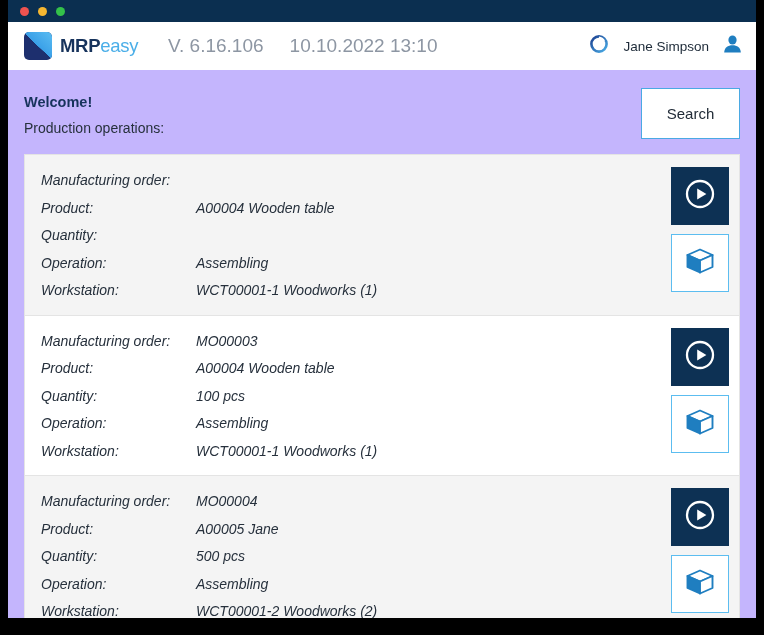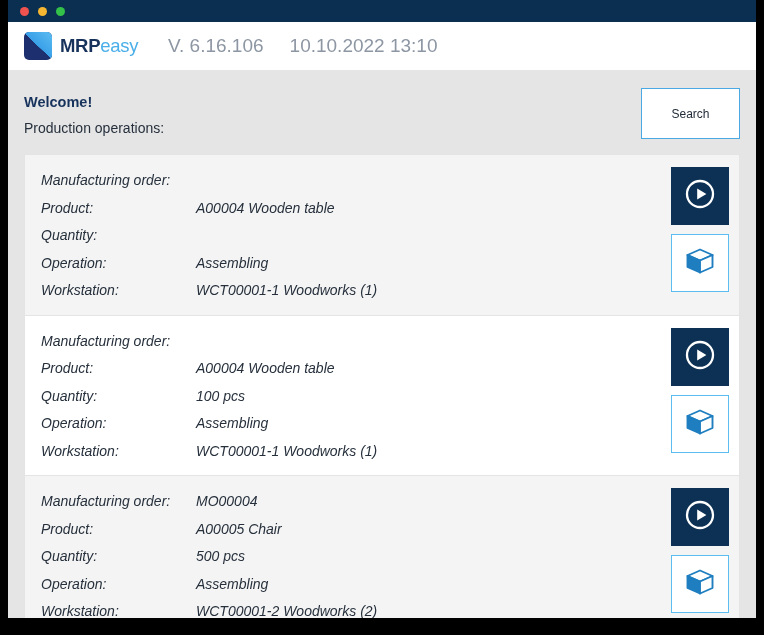--- a/index.html
+++ b/index.html
@@ -11,21 +11,21 @@
     font-family: "Liberation Sans", sans-serif;
     overflow: hidden;
   }
 
   #app-window {
     position: absolute;
     left: 8px;
     top: 0px;
     width: 748px;
     height: 618px;
-    background: #e5e5e5;
+    background: #c4b5fd;
     overflow: hidden;
   }
 
   
   .titlebar {
     height: 22px;
     background: #0b2f50;
     display: flex;
     align-items: center;
     padding-left: 12px;
@@ -101,21 +101,21 @@
   }
   .welcome-sub { font-size: 14px; color: #26303c; }
 
   .search-button {
     width: 99px;
     height: 51px;
     border: 1.5px solid #4aa9e3;
     background: #ffffff;
     color: #222c38;
     font-family: "Liberation Sans", sans-serif;
-    font-size: 12px;
+    font-size: 15px;
     cursor: pointer;
     flex: none;
   }
 
   
   .list {
     margin: 15px 16px 0 16px;
     border: 1px solid #e4e4e4;
   }
   .card {
@@ -174,20 +174,42 @@
       <span class="logo-text"><span class="mrp">MRP</span><span class="easy">easy</span></span>
     </div>
 
     <div class="meta">
       <span>V. 6.16.106</span>
       <span>10.10.2022 13:10</span>
     </div>
 
     <div class="appbar-spacer"></div>
 
+    <div class="user-area">
+      <span>
+        <svg width="20" height="20" viewBox="0 0 20 20">
+          <defs>
+            <linearGradient id="pieg" x1="0" y1="0" x2="1" y2="1">
+              <stop offset="0%" stop-color="#1b3f8f"></stop>
+              <stop offset="100%" stop-color="#4aaee8"></stop>
+            </linearGradient>
+          </defs>
+          <circle cx="10" cy="10" r="7.6" fill="none" stroke="url(#pieg)" stroke-width="2.6"></circle>
+          <path d="M10 10 L10 2.4 A7.6 7.6 0 0 1 16 6.4 Z" fill="#ffffff"></path>
+          <path d="M10 10 L10 3.6 A6.4 6.4 0 0 1 15.2 6.6 Z" fill="#ffffff"></path>
+        </svg>
+      </span>
+      <span class="user-name">Jane Simpson</span>
+      <span>
+        <svg width="19" height="20" viewBox="0 0 19 20">
+          <ellipse cx="9.5" cy="6" rx="4.1" ry="4.6" fill="#1f7ec0"></ellipse>
+          <path d="M1.2 18.6 C1.2 13.6 5 11.2 9.5 11.2 C14 11.2 17.8 13.6 17.8 18.6 Z" fill="#1f7ec0"></path>
+        </svg>
+      </span>
+    </div>
   </div>
 
   <div class="welcome-row">
     <div class="welcome-text">
       <div class="welcome-title">Welcome!</div>
       <div class="welcome-sub">Production operations:</div>
     </div>
     <button class="search-button">Search</button>
   </div>
 
@@ -232,20 +254,21 @@
             </svg>
           </span>
         </div>
       </div>
     </div>
 
     <div class="card plain">
       <div class="card-fields">
         <div class="field-row">
           <span class="field-label">Manufacturing order:</span>
+          <span class="field-value">MO00003</span>
         </div>
         <div class="field-row">
           <span class="field-label">Product:</span>
           <span class="field-value">A00004 Wooden table</span>
         </div>
         <div class="field-row">
           <span class="field-label">Quantity:</span>
           <span class="field-value">100 pcs</span>
         </div>
         <div class="field-row">
@@ -279,21 +302,21 @@
     </div>
 
     <div class="card alt">
       <div class="card-fields">
         <div class="field-row">
           <span class="field-label">Manufacturing order:</span>
           <span class="field-value">MO00004</span>
         </div>
         <div class="field-row">
           <span class="field-label">Product:</span>
-          <span class="field-value">A00005 Chair</span>
+          <span class="field-value">A00005 Jane</span>
         </div>
         <div class="field-row">
           <span class="field-label">Quantity:</span>
           <span class="field-value">500 pcs</span>
         </div>
         <div class="field-row">
           <span class="field-label">Operation:</span>
           <span class="field-value">Assembling</span>
         </div>
         <div class="field-row">

